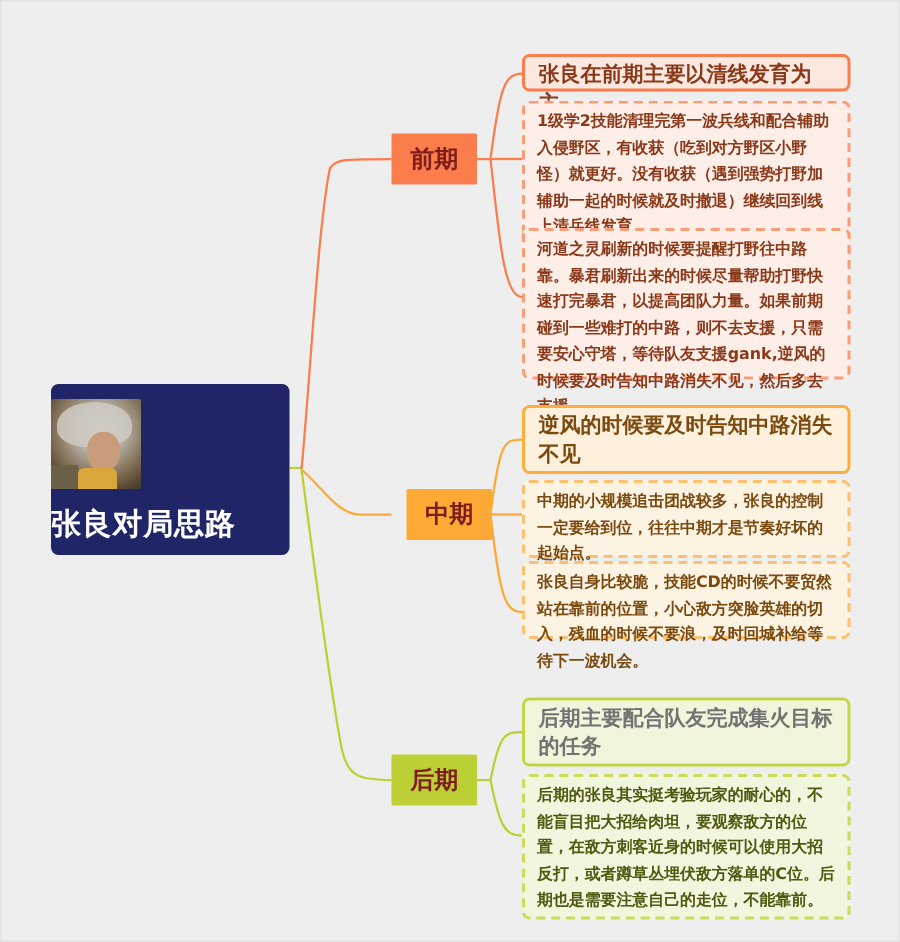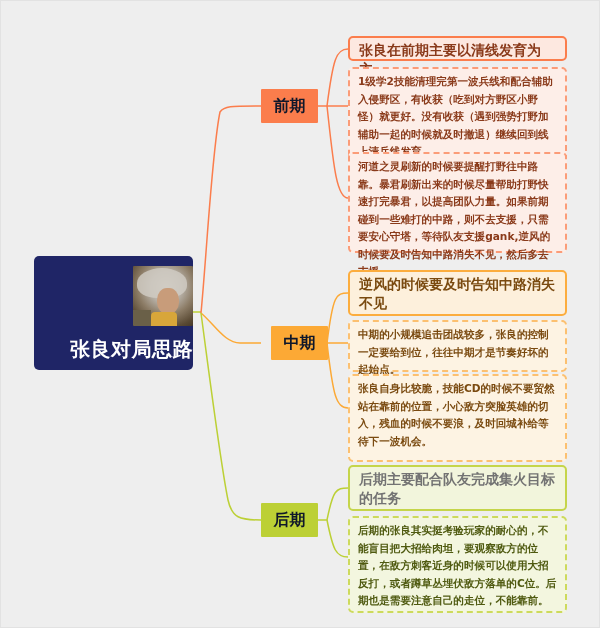--- a/index.html
+++ b/index.html
@@ -4,39 +4,39 @@
   <style>
     * { box-sizing: border-box; margin: 0; padding: 0; }
     html, body { width: 600px; height: 628px; background: #eeeeee; overflow: hidden; }
     body { position: relative; font-family: "DejaVu Sans", "Liberation Sans", sans-serif; }
     .frame { position: absolute; left: 0; top: 0; width: 600px; height: 628px; border: 1px solid #e2e2e2; }
     svg.links { position: absolute; left: 0; top: 0; width: 600px; height: 628px; }
 
     .root {
       position: absolute; left: 34px; top: 256px; width: 159px; height: 114px;
       background: #1f2566; border-radius: 5px;
-      display: flex; flex-direction: column; align-items: flex-end;
+      display: flex; flex-direction: column; align-items: flex-start;
     }
     .portrait {
       margin-top: 10px; width: 60px; height: 60px; border-radius: 1px; overflow: hidden;
       background: radial-gradient(circle at 55% 35%, #d9d4cc 0%, #b9b3aa 30%, #8c7c66 55%, #5a4a34 80%, #3a2e20 100%);
       position: relative;
     }
     .portrait .hair { position: absolute; left: 4px; top: 2px; width: 50px; height: 30px; border-radius: 50% 50% 40% 40%; background: #cfcac2; opacity: .85; }
     .portrait .face { position: absolute; left: 24px; top: 22px; width: 22px; height: 26px; border-radius: 45%; background: #c89c7a; }
     .portrait .collar { position: absolute; left: 18px; top: 46px; width: 26px; height: 14px; background: #d8a63a; border-radius: 4px 4px 0 0; }
     .portrait .coat { position: absolute; left: 0; top: 44px; width: 18px; height: 16px; background: #6a6048; }
     .root-title {
       margin-top: 10px; color: #ffffff; font-size: 20px; font-weight: bold; letter-spacing: 0.5px;
     }
 
     .branch {
       position: absolute; width: 57px; height: 34px; border-radius: 1px;
       display: flex; align-items: center; justify-content: center;
-      font-size: 16px; font-weight: bold; color: #0f172a;
+      font-size: 16px; font-weight: bold; color: #7f1d1d;
     }
     .b-early { left: 261px; top: 89px; background: #fb7d4c; }
     .b-mid { left: 271px; top: 326px; background: #fca935; }
     .b-late { left: 261px; top: 503px; background: #bcd035; }
 
     .card {
       position: absolute; left: 348px; width: 219px; border-radius: 5px;
       padding: 4px 7px 4px 8px; font-size: 11.3px; line-height: 18px; font-weight: bold;
     }
     .card.solid { border-width: 2px; border-style: solid; font-size: 14px; line-height: 19px; padding: 3px 7px 3px 9px; }
@@ -47,21 +47,21 @@
     .mid.solid { border-color: #fcad3e; background: #fdf0dc; color: #7a4a10; }
     .mid.dashed { border-color: #fcc070; background: #fdf3e3; color: #7a4a10; }
     .late.solid { border-color: #c5d54a; background: #f2f5dc; color: #737373; }
     .late.dashed { border-color: #cdda5c; background: #f3f6df; color: #4f5a10; }
 
     #c1 { top: 36px; height: 25px; }
     #c2 { top: 67px; height: 107px; }
     #c3 { top: 152px; height: 101px; }
     #c4 { top: 270px; height: 46px; }
     #c5 { top: 320px; height: 52px; }
-    #c6 { top: 374px; height: 88px; }
+    #c6 { top: 374px; height: 52px; }
     #c7 { top: 465px; height: 46px; }
     #c8 { top: 516px; height: 97px; }
   </style>
 </head>
 <body>
 
 <div class="frame"></div>
 
 <svg class="links" viewBox="0 0 600 628">
 

